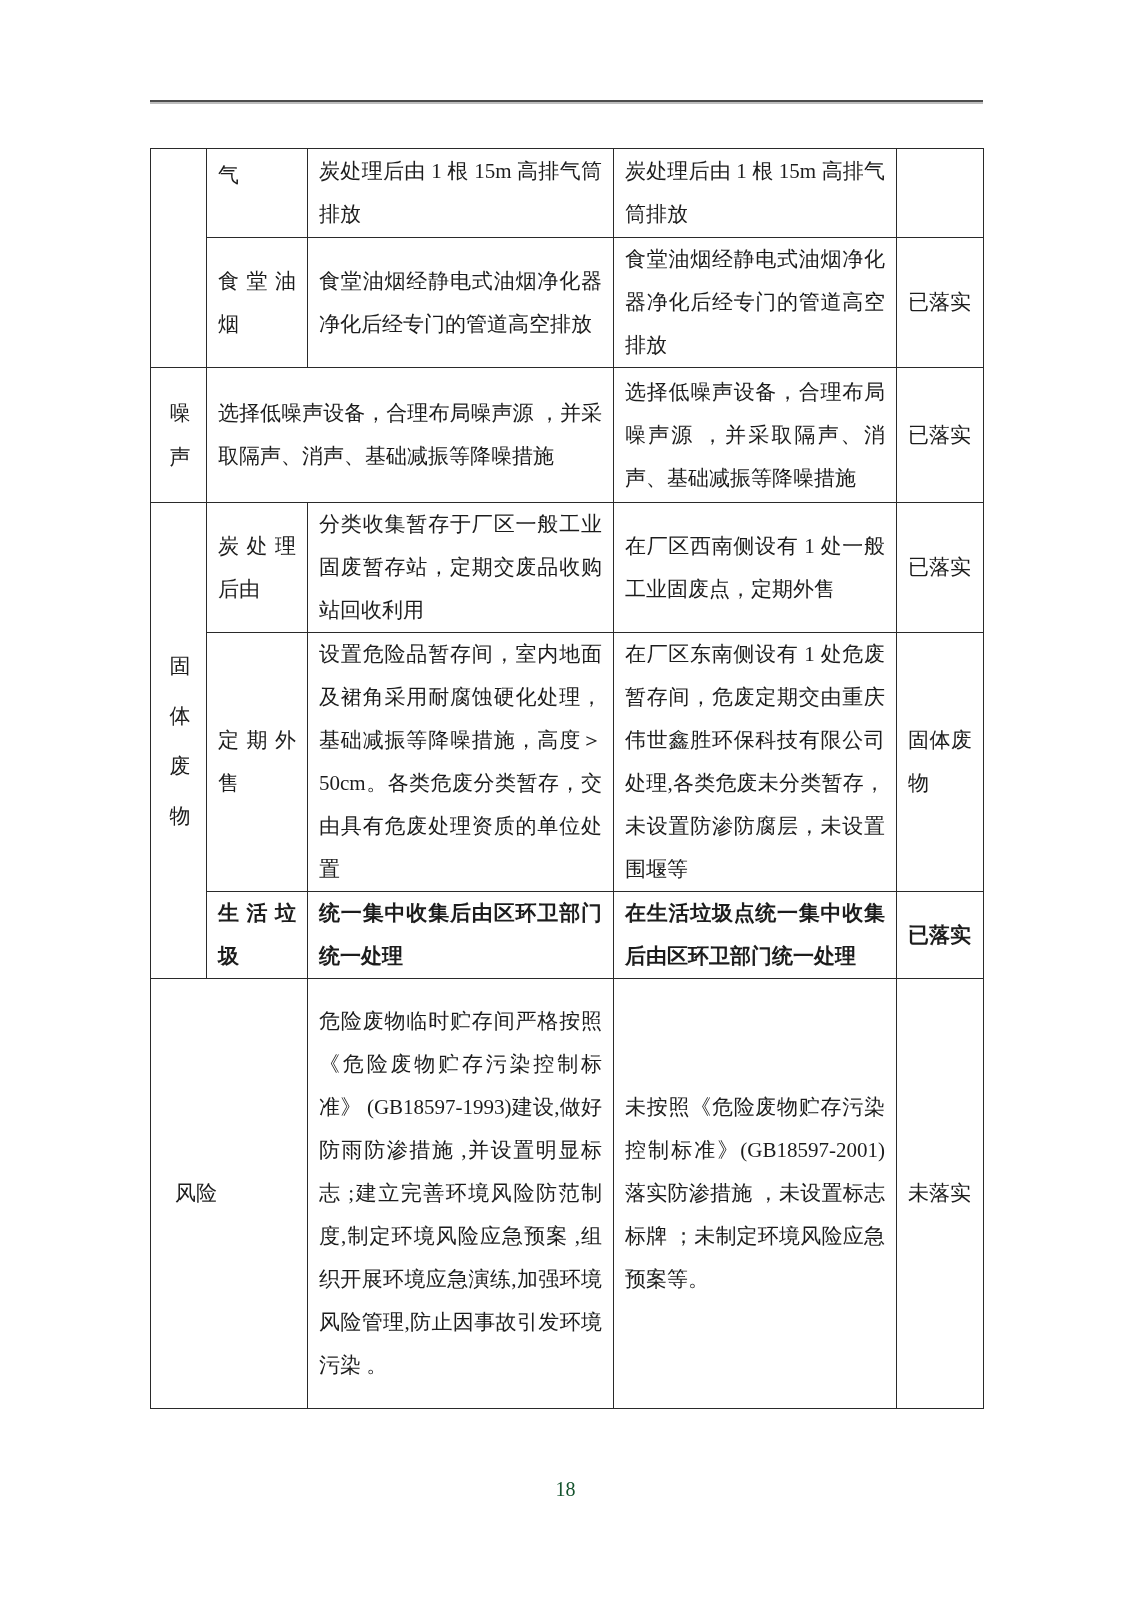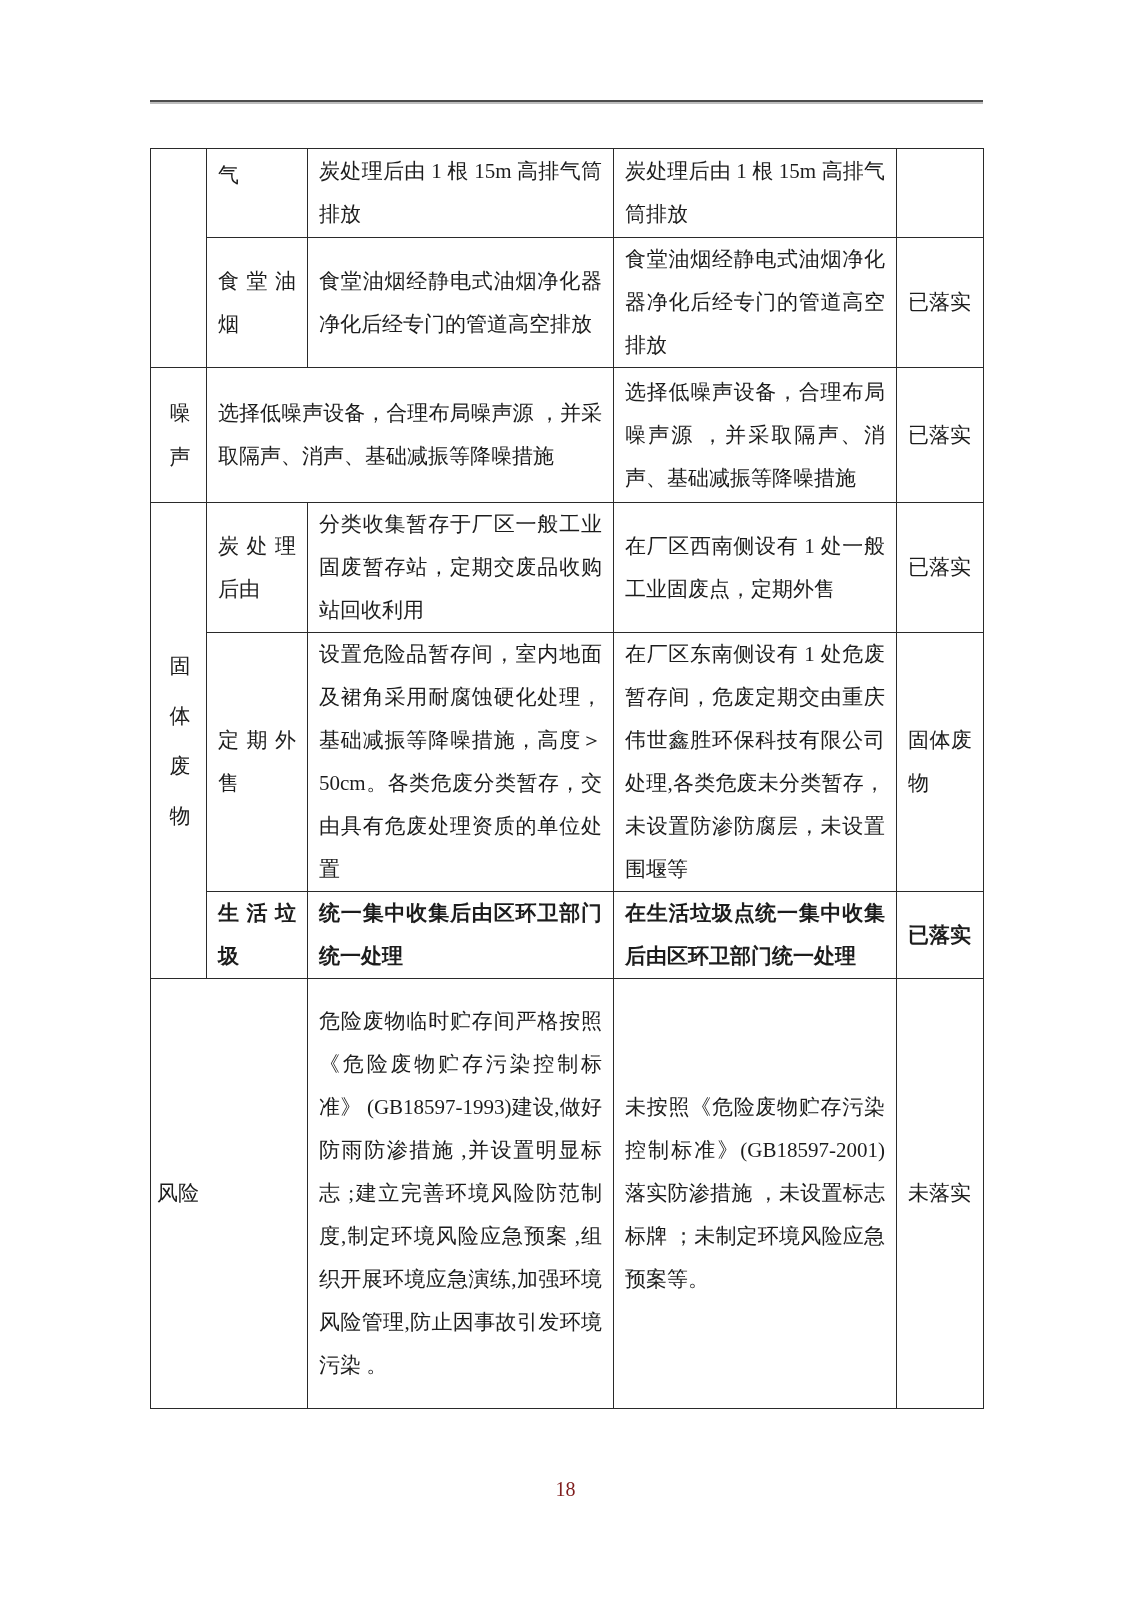--- a/index.html
+++ b/index.html
@@ -50,30 +50,30 @@
   tr.r7 { height: 430px; }
   td.cat { text-align: center; padding: 0 4px; }
   .v-text {
     width: 24px;
     margin: 0 auto;
     word-break: break-all;
     text-align: right;
     line-height: 44px;
   }
   .v-text.lh50 { line-height: 50px; }
-  td.cat-h { text-align: left; padding-left: 6px; }
+  td.cat-h { text-align: left; padding-left: 24px; }
   td.top-align { vertical-align: top; padding-top: 5px; }
   .page-number {
     position: absolute;
     top: 1478px;
     left: 0;
     width: 100%;
     text-align: center;
     font-size: 20px;
-    color: #7f1d1d;
+    color: #14532d;
   }
 </style>
 </head>
 <body>
 
 <div class="page">
 
   <div class="header-rule"></div>
 
   <table class="doc-table">

